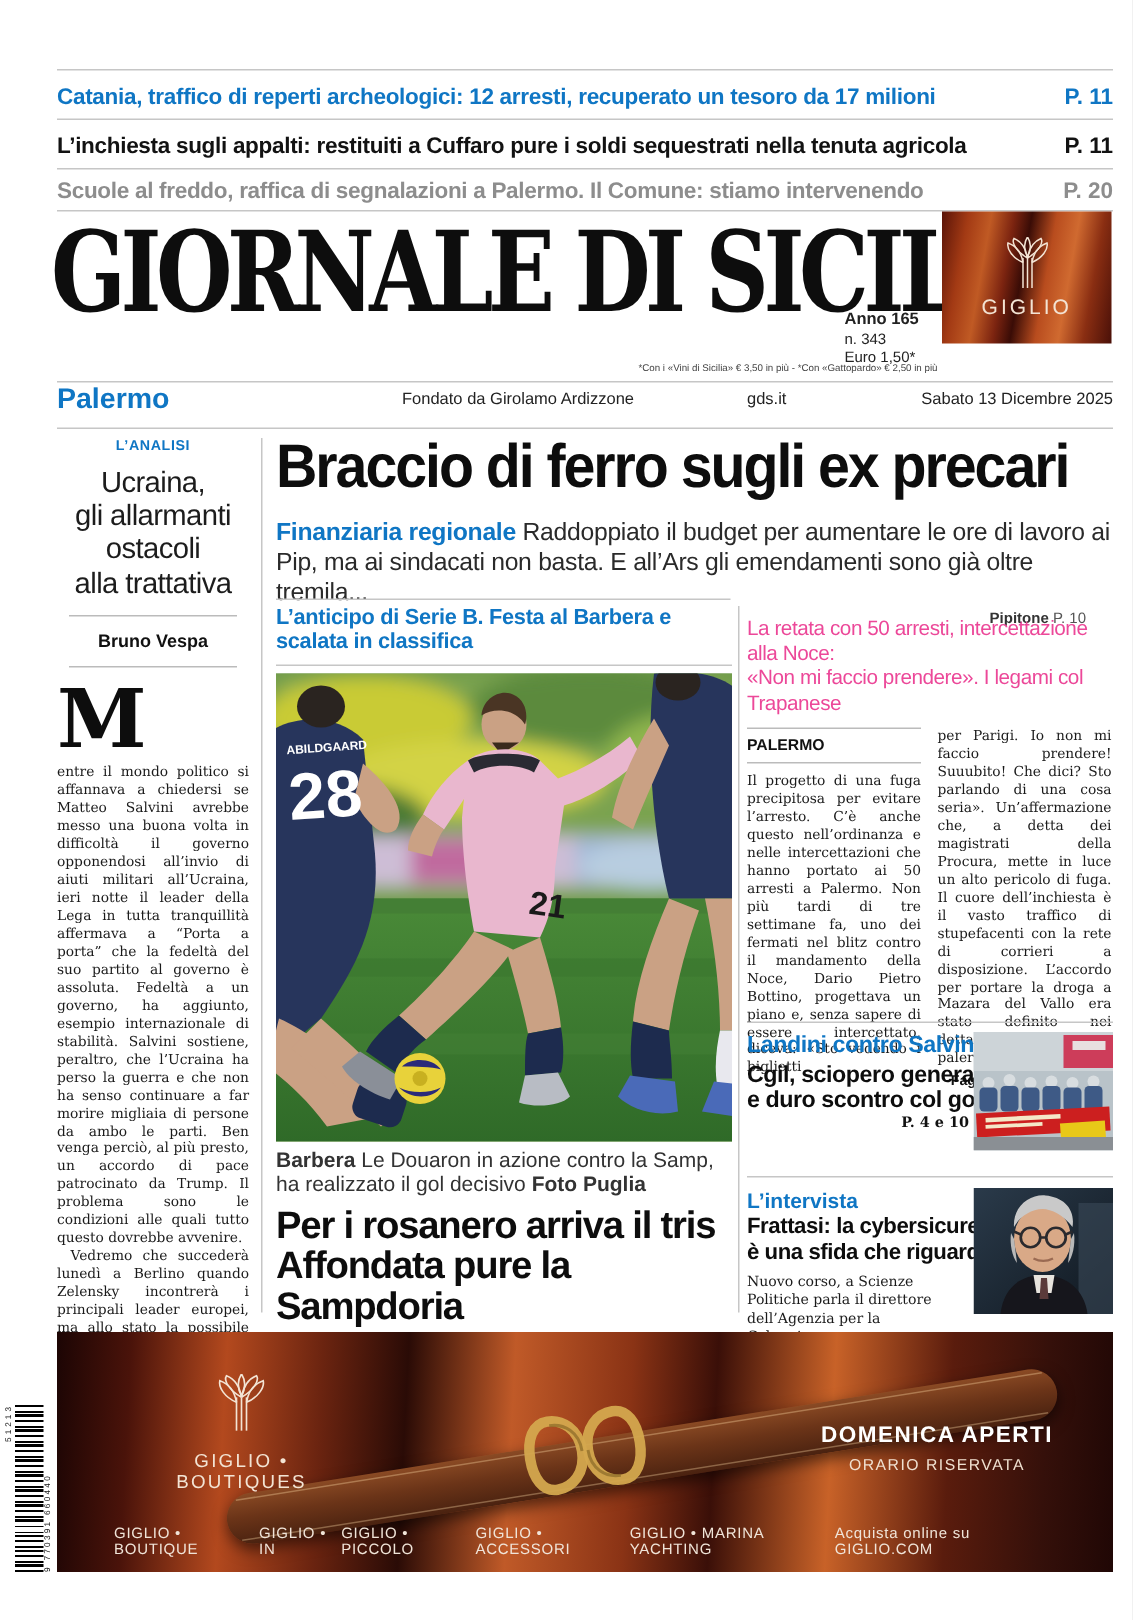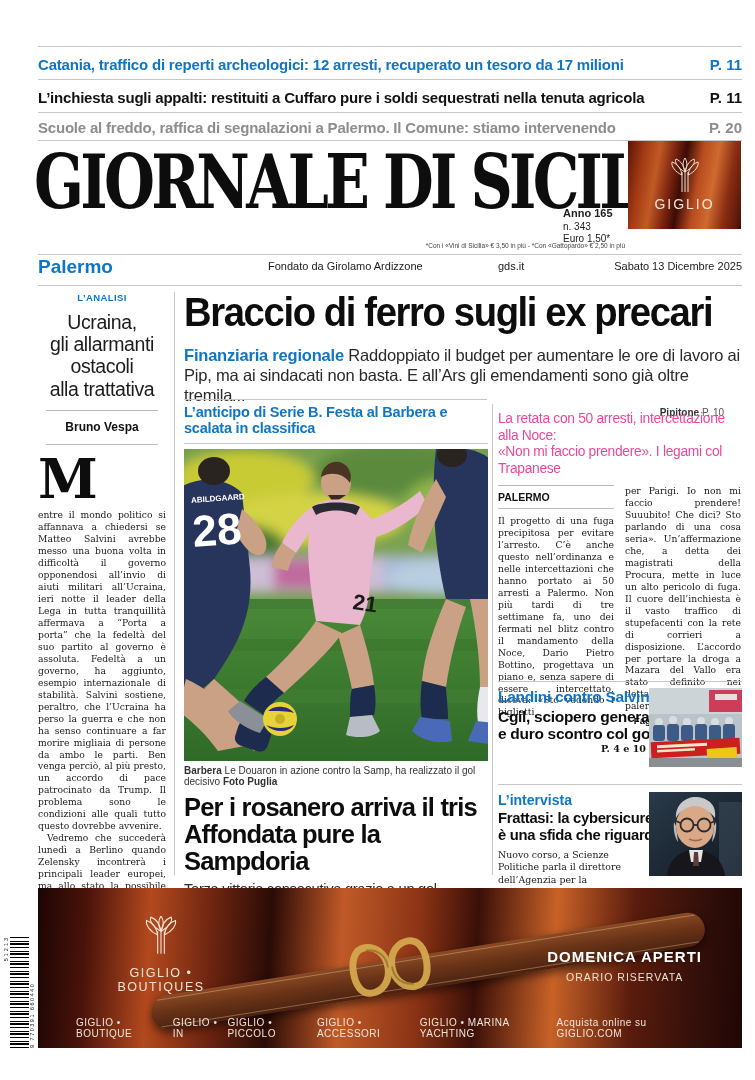--- a/index.html
+++ b/index.html
@@ -62,21 +62,21 @@
   .an-body { margin-top:6px; font-family:"DejaVu Serif","Liberation Serif",serif; font-size:9.2px; line-height:1.3; text-align:justify; color:#1a1a1a; }
   .an-body.indent { text-indent:9px; margin-top:0; }
   #analysis-continue { margin-top:4px; text-align:right; font-weight:bold; font-size:10.5px; }
   #analysis-copy { margin-top:2px; text-align:center; font-size:5.8px; color:#555; letter-spacing:0.3px; }
 
   
   #match { position:absolute; left:184px; top:404px; width:304px; }
   #match-kicker { color:#0f76c4; font-weight:bold; font-size:14.5px; letter-spacing:-0.2px; }
   #match-kicker-rule { margin-top:7px; height:1px; background:#c6c6c6; }
   #match-photo { margin-top:5px; width:304px; height:312px; display:block; background:#5a8a40; }
-  #match-caption { margin-top:4px; font-size:10px; color:#333; }
+  #match-caption { margin-top:4px; font-size:14px; color:#333; }
   #match-caption .b { font-weight:bold; }
   #match-headline { margin-top:7px; font-size:25.5px; font-weight:800; letter-spacing:-0.8px; line-height:1.05; color:#0d0d0d; }
   #match-standfirst { margin-top:7px; font-size:14.7px; color:#2a2a2a; letter-spacing:-0.3px; }
   #match-byline { margin-top:3px; text-align:right; font-size:10px; }
   #match-byline .name { font-weight:bold; }
   #match-byline .pg { color:#555; }
 
   
   #blitz { position:absolute; left:498px; top:402px; width:244px; }
   #blitz-headline { font-size:23.5px; font-weight:800; letter-spacing:-0.7px; line-height:1.08; color:#0d0d0d; }

